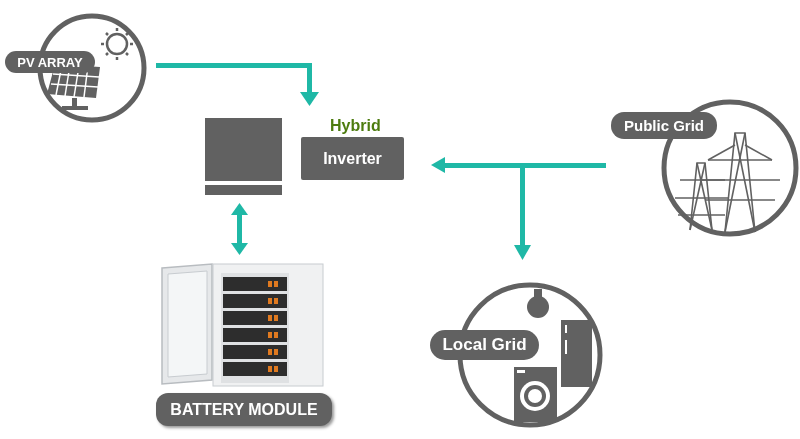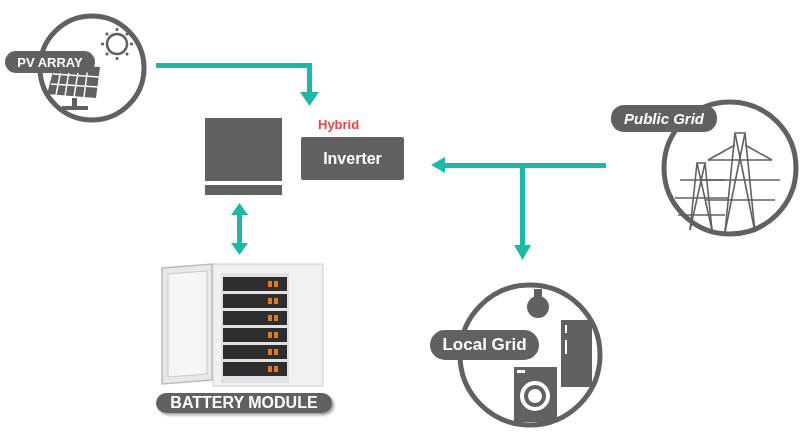--- a/index.html
+++ b/index.html
@@ -1,19 +1,19 @@
 <!DOCTYPE html>
 <html><head>
 <meta charset="utf-8">
 <style>
   html,body{margin:0;padding:0;background:#fff;}
   body{width:800px;height:439px;position:relative;overflow:hidden;font-family:"Liberation Sans",sans-serif;}
   svg#diagram{position:absolute;left:0;top:0;}
   .pill{position:absolute;background:#616161;color:#fff;font-weight:bold;display:flex;align-items:center;justify-content:center;white-space:nowrap;box-sizing:border-box;}
-  .hybrid{position:absolute;color:#ef4444;font-weight:bold;font-size:13px;}
+  .hybrid{position:absolute;color:#4d7c0f;font-weight:bold;font-size:16px;margin-left:12px;}
 </style>
 </head>
 <body>
 
 <svg id="diagram" width="800" height="439" viewBox="0 0 800 439">
 
   <g>
     <circle cx="92" cy="68" r="52" fill="#fff" stroke="#616161" stroke-width="5"></circle>
     <g stroke="#616161" stroke-width="2.5" fill="none">
       <circle cx="117" cy="44" r="10"></circle>
@@ -133,15 +133,15 @@
       <rect x="237" y="212" width="5" height="34"></rect>
       <polygon points="231,215 248,215 239.5,203"></polygon>
       <polygon points="231,243 248,243 239.5,255"></polygon>
     </g>
   </g>
 </svg>
 
 <div class="pill" style="left:5px;top:27px;width:90px;height:22px;font-size:13px;border-radius:11px;margin-top:24px;">PV ARRAY</div>
 <div class="hybrid" style="left:318px;top:117px;">Hybrid</div>
 <div class="pill" style="left:301px;top:137px;width:103px;height:43px;font-size:16px;border-radius:2px;">Inverter</div>
-<div class="pill" style="left:611px;top:105px;width:106px;height:27px;font-size:15px;border-radius:13px;font-style:italic;">Public Grid</div>
-<div class="pill" style="left:156px;top:393px;width:176px;height:20px;font-size:16px;border-radius:12px;box-shadow:2px 2px 3px #999;">BATTERY MODULE</div>
+<div class="pill" style="left:611px;top:112px;width:106px;height:27px;font-size:15px;border-radius:13px;">Public Grid</div>
+<div class="pill" style="left:156px;top:393px;width:176px;height:33px;font-size:16px;border-radius:12px;box-shadow:2px 2px 3px #999;">BATTERY MODULE</div>
 <div class="pill" style="left:430px;top:330px;width:109px;height:30px;font-size:17px;border-radius:15px;">Local Grid</div>
 
 </body></html>

